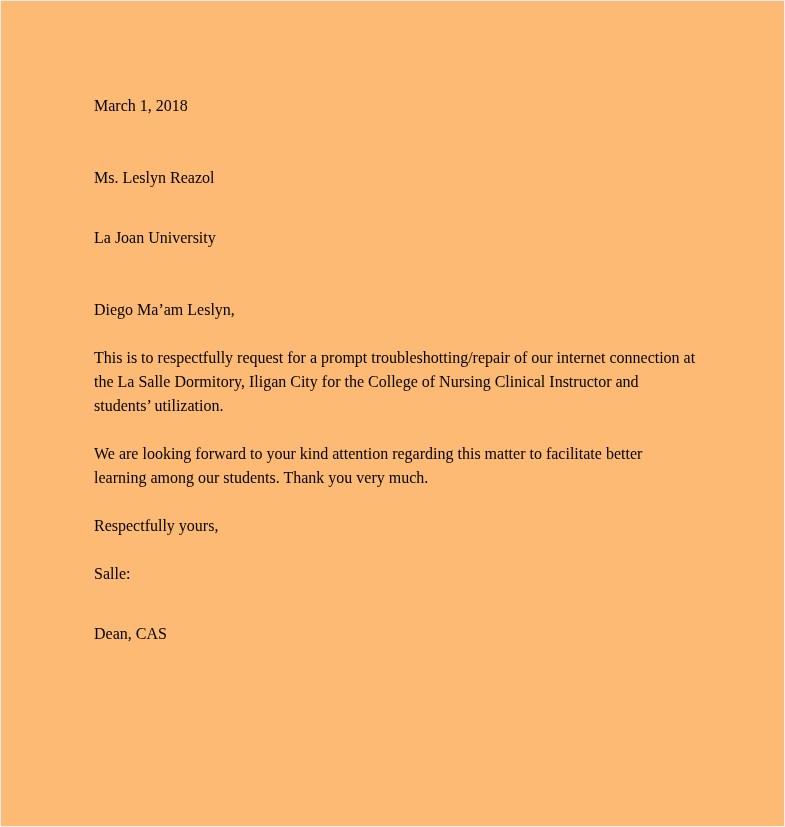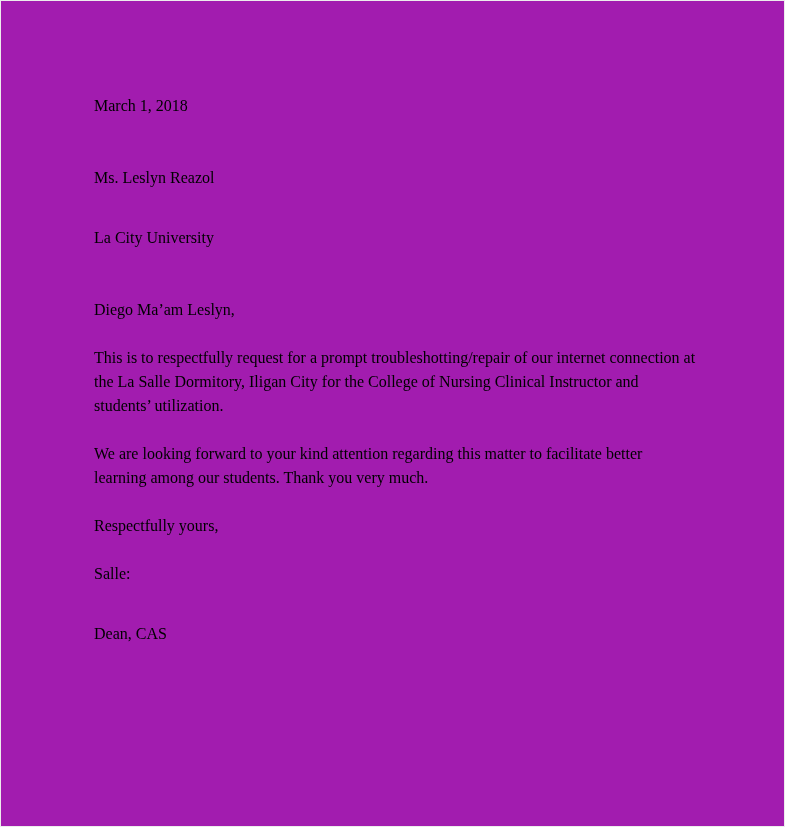--- a/index.html
+++ b/index.html
@@ -4,21 +4,21 @@
 <style>
   * { margin: 0; padding: 0; box-sizing: border-box; }
   html, body {
     background: #ffffff;
     font-family: "Liberation Serif", "DejaVu Serif", serif;
   }
   .page {
     position: relative;
     width: 785px;
     height: 827px;
-    background: #a21caf;
+    background: #fdba74;
     border: 1px solid #ececec;
     overflow: hidden;
   }
   .content {
     position: absolute;
     top: 93px;
     left: 93px;
     width: 602px;
     font-size: 16px;
     line-height: 24px;
@@ -32,21 +32,21 @@
 </head>
 <body>
 
 <div class="page">
   <div class="content">
 
     <p class="block-lg">March 1, 2018</p>
 
     <div class="block-lg">
       <span class="line">Ms. Leslyn Reazol</span>
-      <span class="line">La City University</span>
+      <span class="line">La Joan University</span>
     </div>
 
     <p class="block">Diego Ma’am Leslyn,</p>
 
     <p class="block">This is to respectfully request for a prompt troubleshotting/repair of our internet connection at the La Salle Dormitory, Iligan City for the College of Nursing Clinical Instructor and students’ utilization.</p>
 
     <p class="block">We are looking forward to your kind attention regarding this matter to facilitate better learning among our students. Thank you very much.</p>
 
     <p class="block">Respectfully yours,</p>
 

